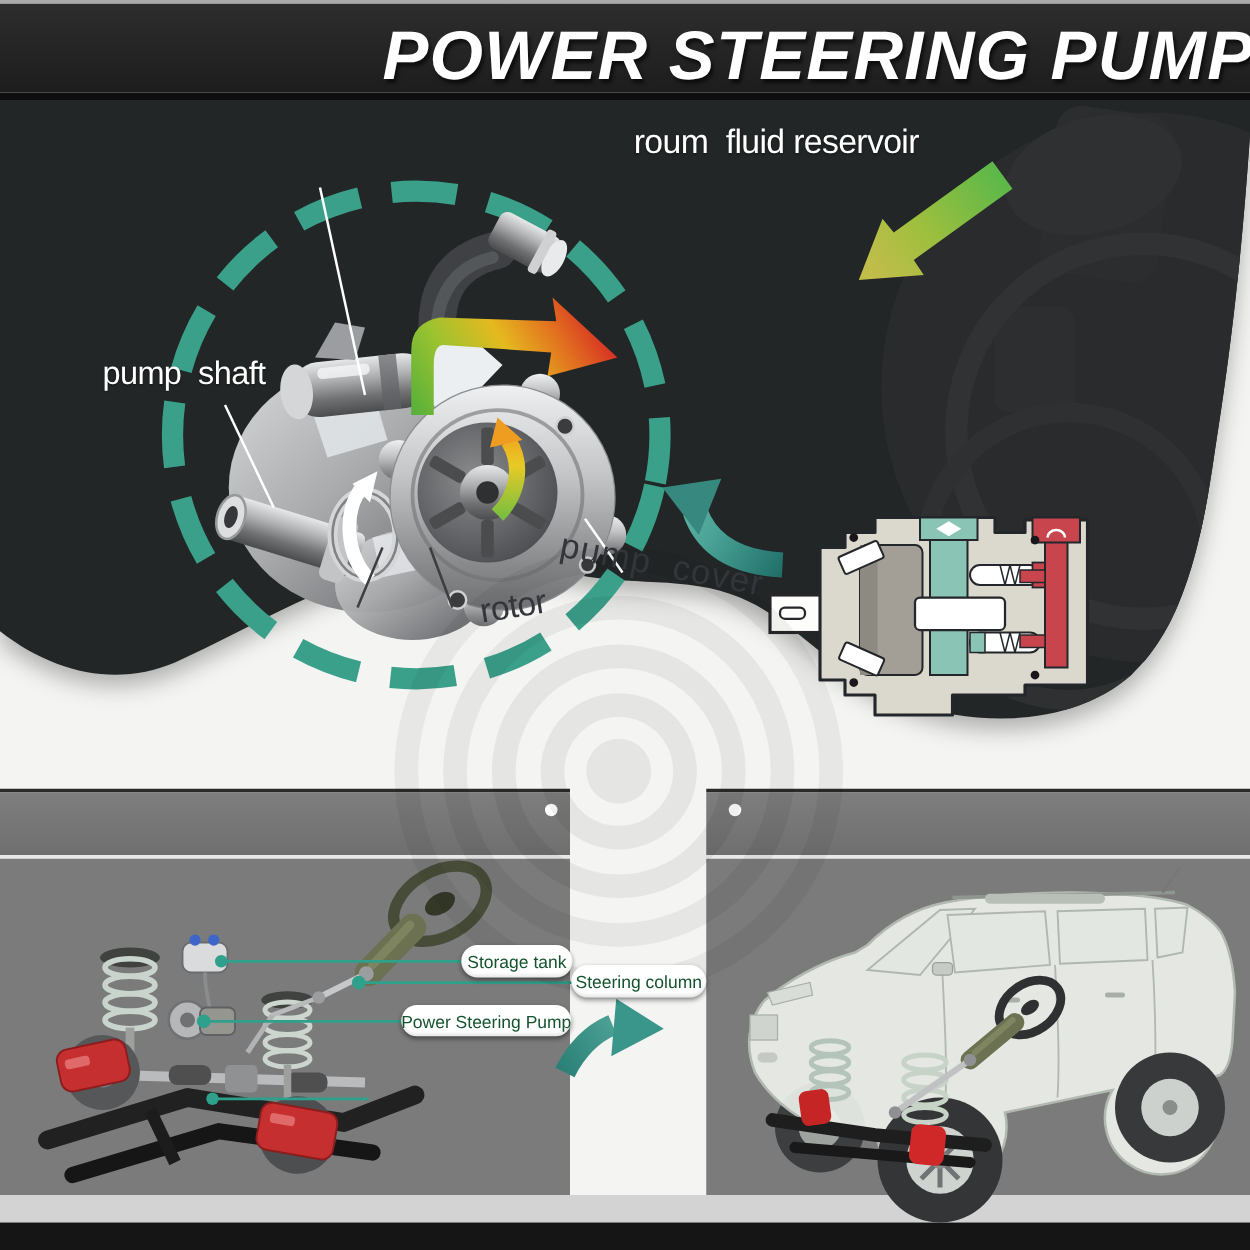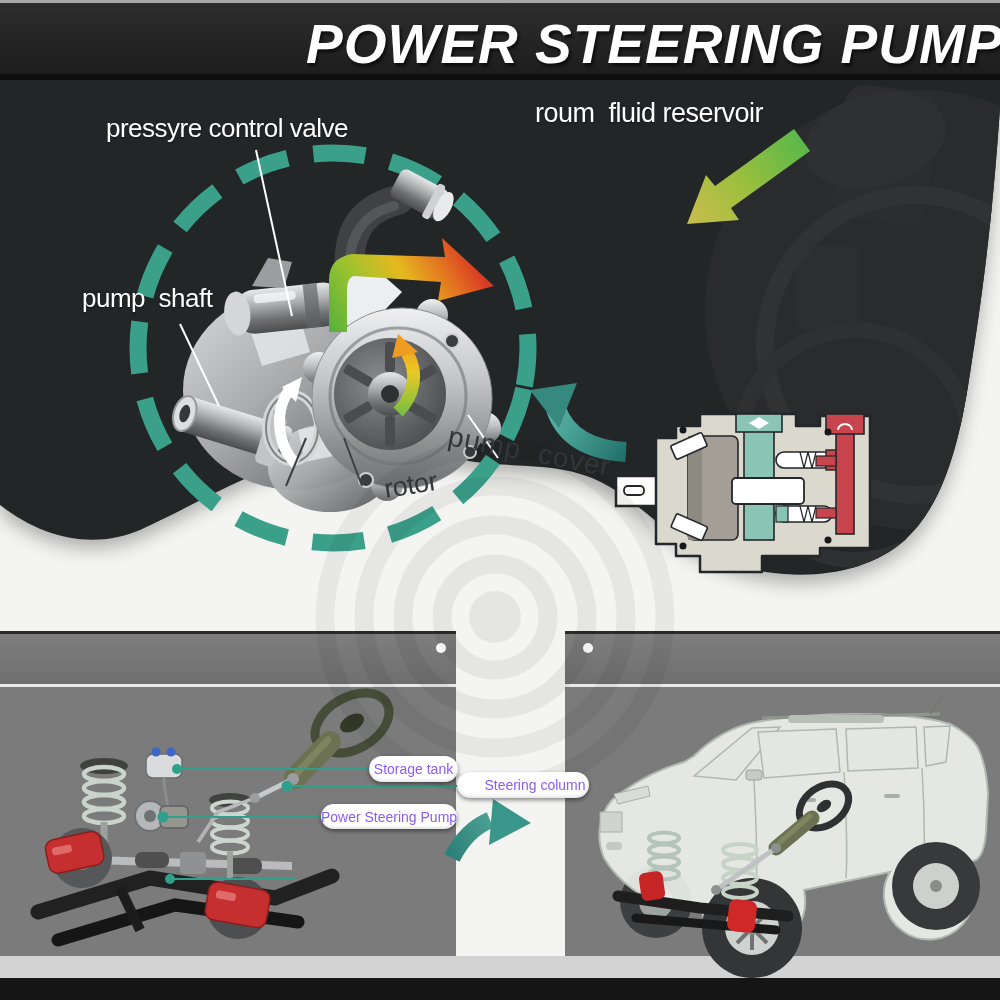--- a/index.html
+++ b/index.html
@@ -8,21 +8,21 @@
   .stage svg{position:absolute;left:0;top:0;}
   .title{position:absolute;left:306px;top:12px;width:690px;color:#ffffff;
          font-size:55px;font-weight:700;font-style:italic;letter-spacing:1px;white-space:pre;
          text-shadow:2px 3px 3px rgba(0,0,0,.6);}
   .lbl{position:absolute;color:#ffffff;font-size:26px;line-height:1.1;white-space:pre;
        letter-spacing:-0.5px;text-shadow:0 1px 2px rgba(0,0,0,.45);}
   .dlbl{position:absolute;color:#33353a;font-size:27px;white-space:pre;letter-spacing:-0.5px;}
   .panel-title{position:absolute;left:13px;top:646px;width:430px;color:#ffffff;
        font-size:19.5px;font-weight:700;letter-spacing:-0.2px;
        text-shadow:0 1px 1px rgba(0,0,0,.35);}
-  .pill{position:absolute;background:#ffffff;border-radius:14px;color:#8b5cf6;
+  .pill{position:absolute;background:#ffffff;border-radius:14px;color:#14532d;
         font-size:14px;display:flex;align-items:center;justify-content:center;white-space:pre;
         box-shadow:0 2px 4px rgba(0,0,0,.45), inset 0 -2px 3px rgba(0,0,0,.10);}
 </style>
 </head>
 <body>
 
 <div class="stage">
 
 <svg width="1000" height="1000" viewBox="0 0 1000 1000">
   <defs>
@@ -370,24 +370,23 @@
     <circle cx="495" cy="617" r="26" fill="#000000" fill-opacity="0.06"></circle>
     <circle cx="495" cy="617" r="53" fill="none" stroke="#000000" stroke-opacity="0.06" stroke-width="19"></circle>
     <circle cx="495" cy="617" r="92" fill="none" stroke="#000000" stroke-opacity="0.06" stroke-width="19"></circle>
     <circle cx="495" cy="617" r="131" fill="none" stroke="#000000" stroke-opacity="0.055" stroke-width="19"></circle>
     <circle cx="495" cy="617" r="170" fill="none" stroke="#000000" stroke-opacity="0.05" stroke-width="19"></circle>
   </g>
 </svg>
 
 <div class="title">POWER STEERING PUMP</div>
 
-<div class="lbl" style="left:106px;top:114px;">pressyre control valve</div>
-<div class="lbl" style="left:507px;top:99px;font-size:27px;margin-left:28px;">roum  fluid reservoir</div>
+<div class="lbl" style="left:507px;top:99px;font-size:27px;">roum  fluid reservoir</div>
 <div class="lbl" style="left:82px;top:284px;">pump  shaft</div>
 <div class="dlbl" style="left:384px;top:470px;transform:rotate(-9deg);">rotor</div>
 <div class="dlbl" style="left:447px;top:436px;font-size:28px;letter-spacing:1px;transform:rotate(11deg);">pump  cover</div>
 
 
 <div class="pill" style="left:369px;top:756px;width:89px;height:26px;">Storage tank</div>
-<div class="pill" style="left:457px;top:772px;width:108px;height:26px;padding-left:24px;">Steering column</div>
+<div class="pill" style="left:457px;top:772px;width:108px;height:26px;">Steering column</div>
 <div class="pill" style="left:321px;top:804px;width:136px;height:25px;">Power Steering Pump</div>
 
 </div>
 
 </body></html>

